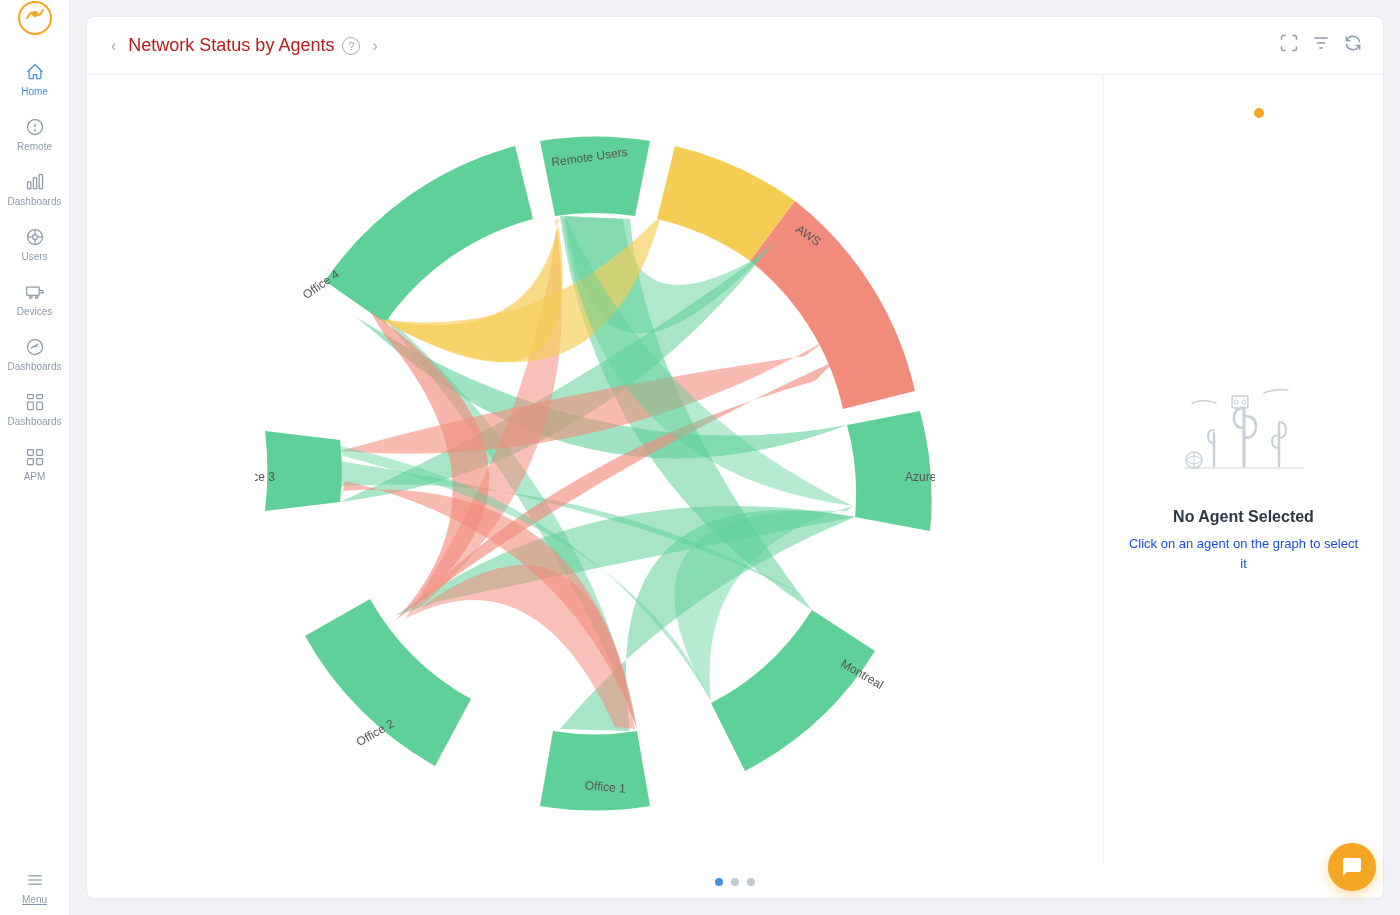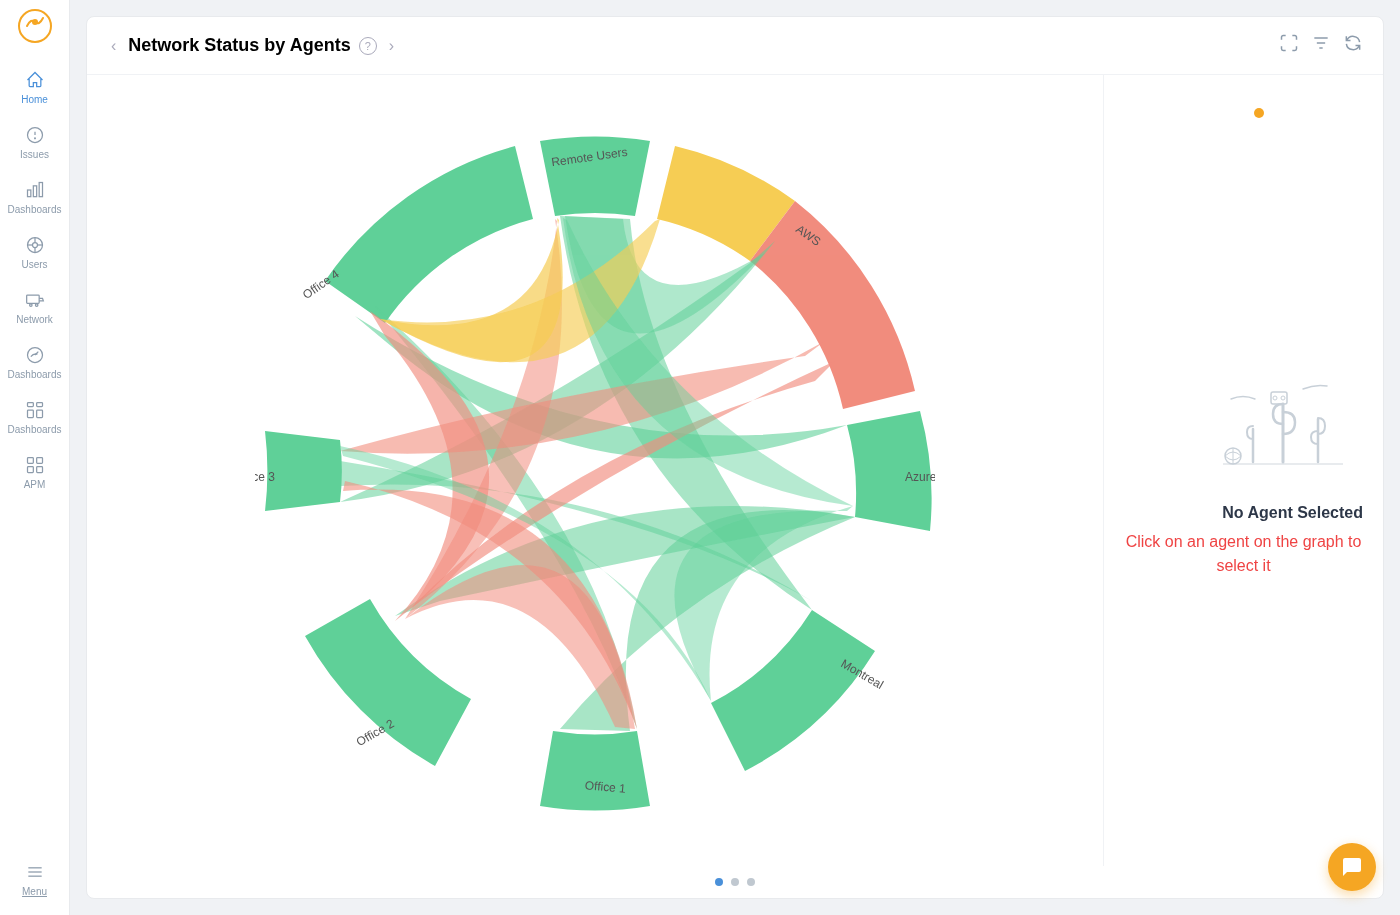--- a/index.html
+++ b/index.html
@@ -13,21 +13,21 @@
     }
 
     
     .sidebar {
       width: 70px;
       background: #fff;
       border-right: 1px solid #e8eaed;
       display: flex;
       flex-direction: column;
       align-items: center;
-      padding: 8px 0;
+      padding: 0 0;
       z-index: 10;
     }
     .sidebar-logo {
       width: 36px;
       height: 36px;
       margin-bottom: 16px;
     }
     .sidebar-item {
       display: flex;
       flex-direction: column;
@@ -88,22 +88,22 @@
       flex: 1;
     }
     .nav-arrow {
       cursor: pointer;
       color: #aab;
       font-size: 16px;
       padding: 2px 4px;
     }
     .widget-title {
       font-size: 18px;
-      font-weight: 700;
-      color: #000000;
+      font-weight: 400;
+      color: #b91c1c;
     }
     .help-icon {
       width: 18px;
       height: 18px;
       border-radius: 50%;
       border: 1.5px solid #aab;
       display: flex;
       align-items: center;
       justify-content: center;
       color: #aab;
@@ -137,38 +137,38 @@
       position: relative;
       padding: 20px;
     }
 
     
     .right-panel {
       width: 280px;
       border-left: 1px solid #f0f2f5;
       display: flex;
       flex-direction: column;
-      align-items: flex-end;
+      align-items: center;
       justify-content: center;
       padding: 20px;
     }
     .no-agent-illustration {
       width: 160px;
       height: 120px;
       margin-bottom: 20px;
     }
     .no-agent-title {
       font-size: 16px;
       font-weight: 600;
       color: #2d3748;
       margin-bottom: 8px;
     }
     .no-agent-subtitle {
-      font-size: 16px;
-      color: #ef4444;
+      font-size: 13px;
+      color: #1d4ed8;
       text-align: center;
       line-height: 1.5;
     }
 
     
     .pagination-dots {
       display: flex;
       justify-content: center;
       gap: 8px;
       padding: 12px 0;
@@ -237,21 +237,21 @@
       <path d="M3 12L12 3l9 9M5 10v9a1 1 0 001 1h4v-5h4v5h4a1 1 0 001-1v-9"></path>
     </svg>
     <span class="sidebar-item-label">Home</span>
   </div>
   <div class="sidebar-item">
     <svg viewBox="0 0 24 24" fill="none" stroke="#8c9bab" stroke-width="1.5">
       <circle cx="12" cy="12" r="9"></circle>
         <line x1="12" y1="8" x2="12" y2="12"></line>
         <circle cx="12" cy="16" r="0.5" fill="#8c9bab"></circle>
     </svg>
-    <span class="sidebar-item-label">Issues</span>
+    <span class="sidebar-item-label">Remote</span>
   </div>
   <div class="sidebar-item">
     <svg viewBox="0 0 24 24" fill="none" stroke="#8c9bab" stroke-width="1.5">
       <rect x="3" y="12" width="4" height="8"></rect>
         <rect x="10" y="7" width="4" height="13"></rect>
         <rect x="17" y="3" width="4" height="17"></rect>
     </svg>
     <span class="sidebar-item-label">Dashboards</span>
   </div>
   <div class="sidebar-item">
@@ -265,21 +265,21 @@
     </svg>
     <span class="sidebar-item-label">Users</span>
   </div>
   <div class="sidebar-item">
     <svg viewBox="0 0 24 24" fill="none" stroke="#8c9bab" stroke-width="1.5">
       <rect x="2" y="6" width="15" height="10" rx="1"></rect>
         <path d="M17 10h4l1 3H17"></path>
       <circle cx="7" cy="18" r="1.5"></circle>
         <circle cx="14" cy="18" r="1.5"></circle>
     </svg>
-    <span class="sidebar-item-label">Network</span>
+    <span class="sidebar-item-label">Devices</span>
   </div>
   <div class="sidebar-item">
     <svg viewBox="0 0 24 24" fill="none" stroke="#8c9bab" stroke-width="1.5">
       <circle cx="12" cy="12" r="9"></circle>
         <path d="M12 12 L16 8"></path>
         <path d="M7 14 Q10 10 15 11"></path>
     </svg>
     <span class="sidebar-item-label">Dashboards</span>
   </div>
   <div class="sidebar-item">

